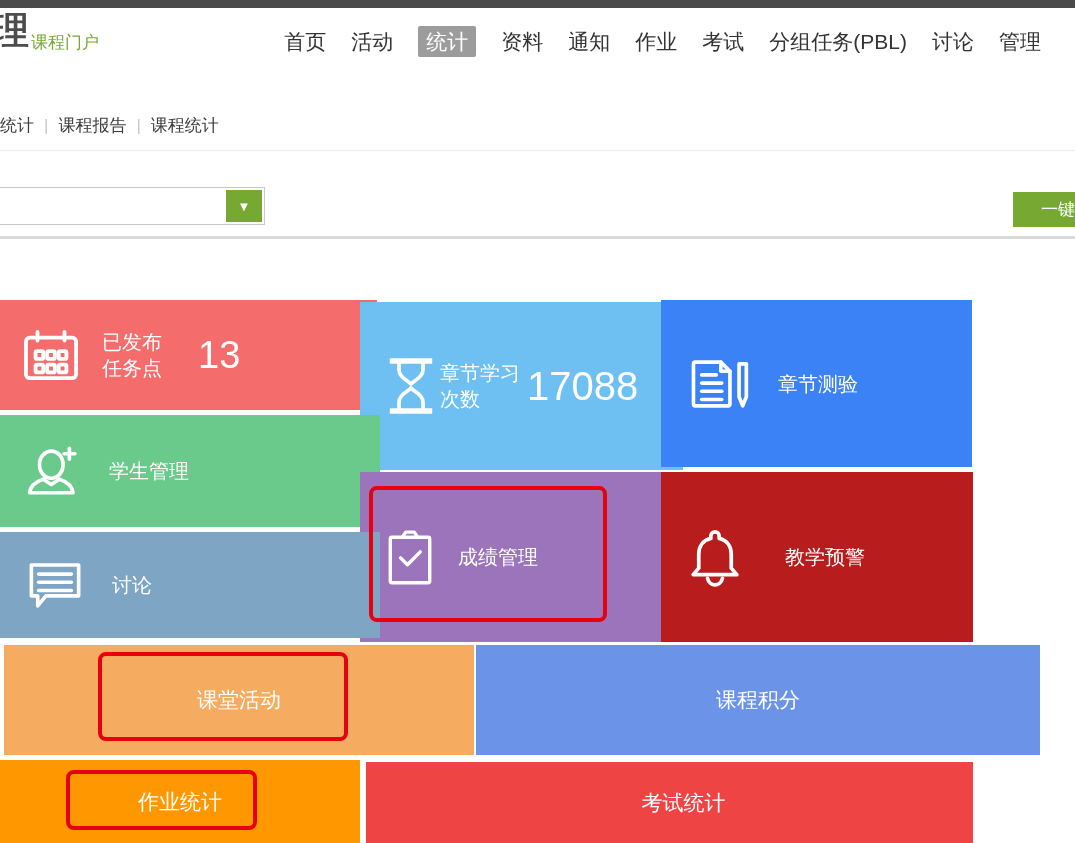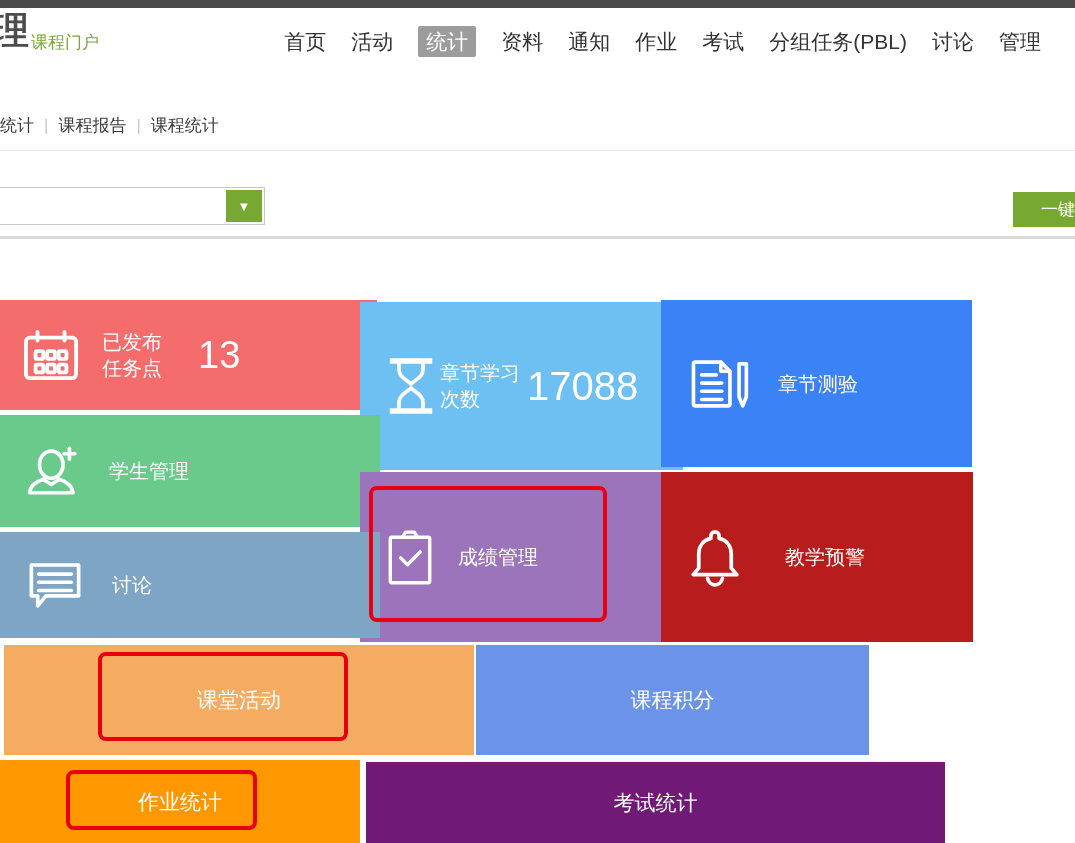--- a/index.html
+++ b/index.html
@@ -164,29 +164,29 @@
       <line x1="15" y1="25" x2="51" y2="25"></line>
       <line x1="15" y1="34" x2="51" y2="34"></line>
     </svg>
     <span class="t-label">讨论</span>
   </div>
 
   <div class="tile center" style="left: 4px; top: 645px; width: 470px; height: 110px; background-color: rgb(246, 172, 96);">
     <span class="t-label">课堂活动</span>
   </div>
 
-  <div class="tile center" style="left: 476px; top: 645px; width: 393px; height: 110px; background-color: rgb(107, 148, 233);">
+  <div class="tile center" style="left: 476px; top: 645px; width: 564px; height: 110px; background-color: rgb(107, 148, 233);">
     <span class="t-label">课程积分</span>
   </div>
 
   <div class="tile center" style="left: 0px; top: 760px; width: 360px; height: 83px; background-color: rgb(255, 151, 0);">
     <span class="t-label">作业统计</span>
   </div>
 
-  <div class="tile center" style="left: 366px; top: 762px; width: 579px; height: 81px; background-color: #701a75;">
+  <div class="tile center" style="left: 366px; top: 762px; width: 579px; height: 81px; background-color: #ef4444; padding-left: 28px;">
     <span class="t-label">考试统计</span>
   </div>
 
   <div class="hl-box" style="left: 369px; top: 486px; width: 230px; height: 128px; border-color: rgb(230, 0, 18);"></div>
   <div class="hl-box" style="left: 98px; top: 652px; width: 242px; height: 81px; border-color: rgb(230, 0, 18);"></div>
   <div class="hl-box" style="left: 66px; top: 770px; width: 183px; height: 52px; border-color: rgb(230, 0, 18);"></div>
 
 </div>
 
 </body></html>

